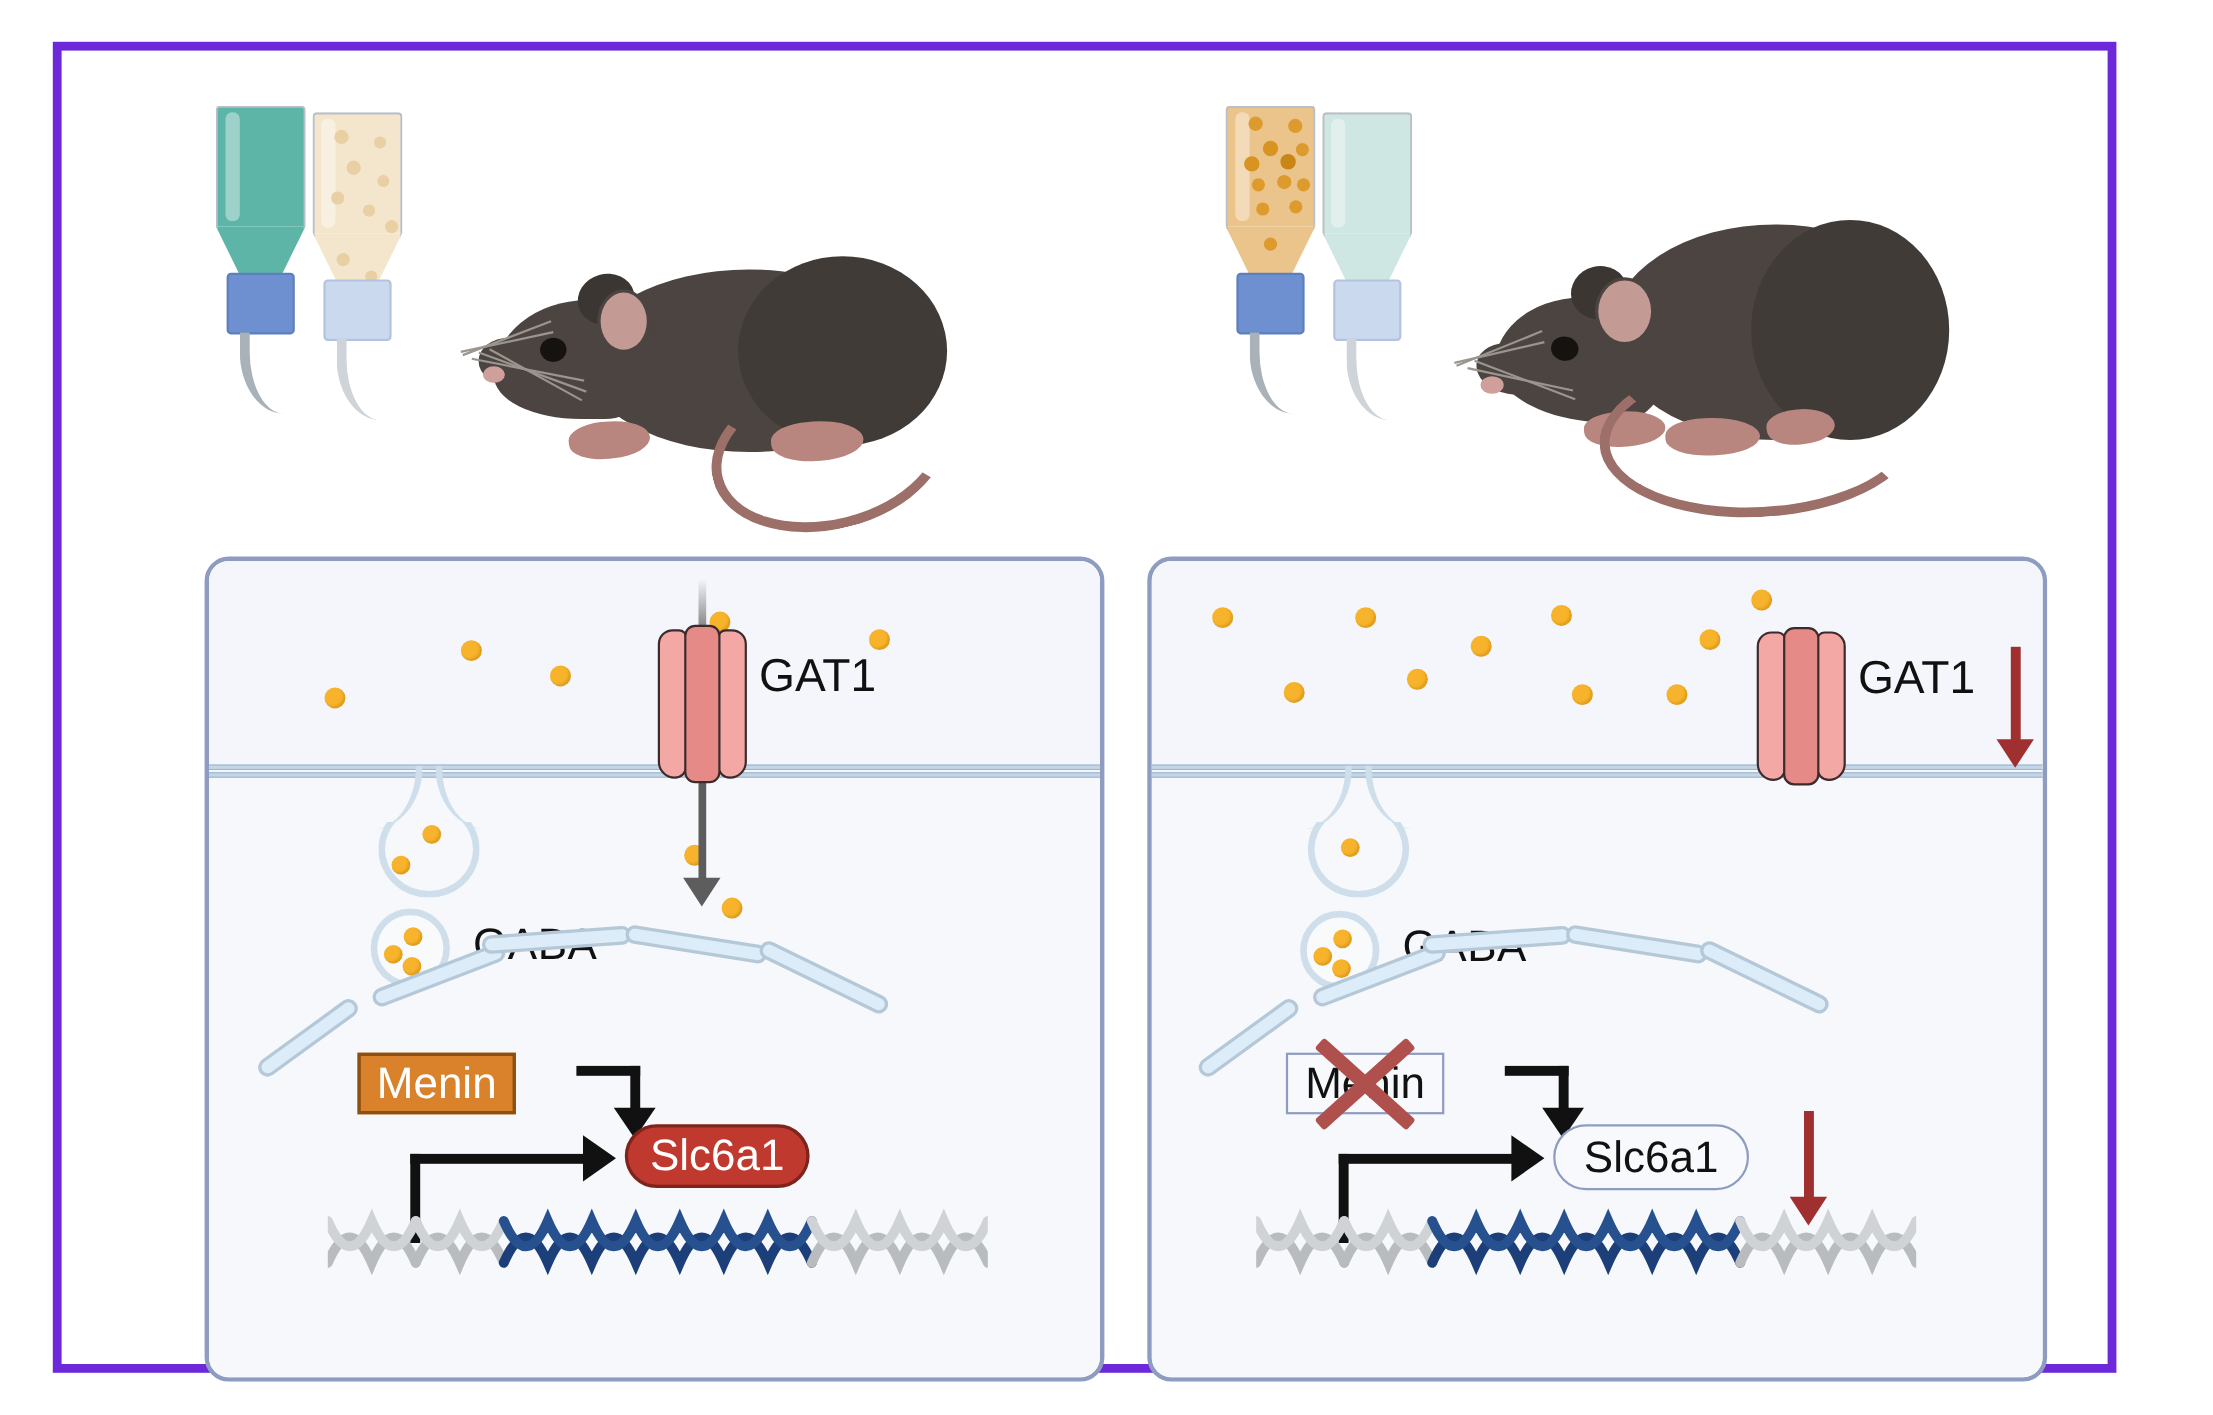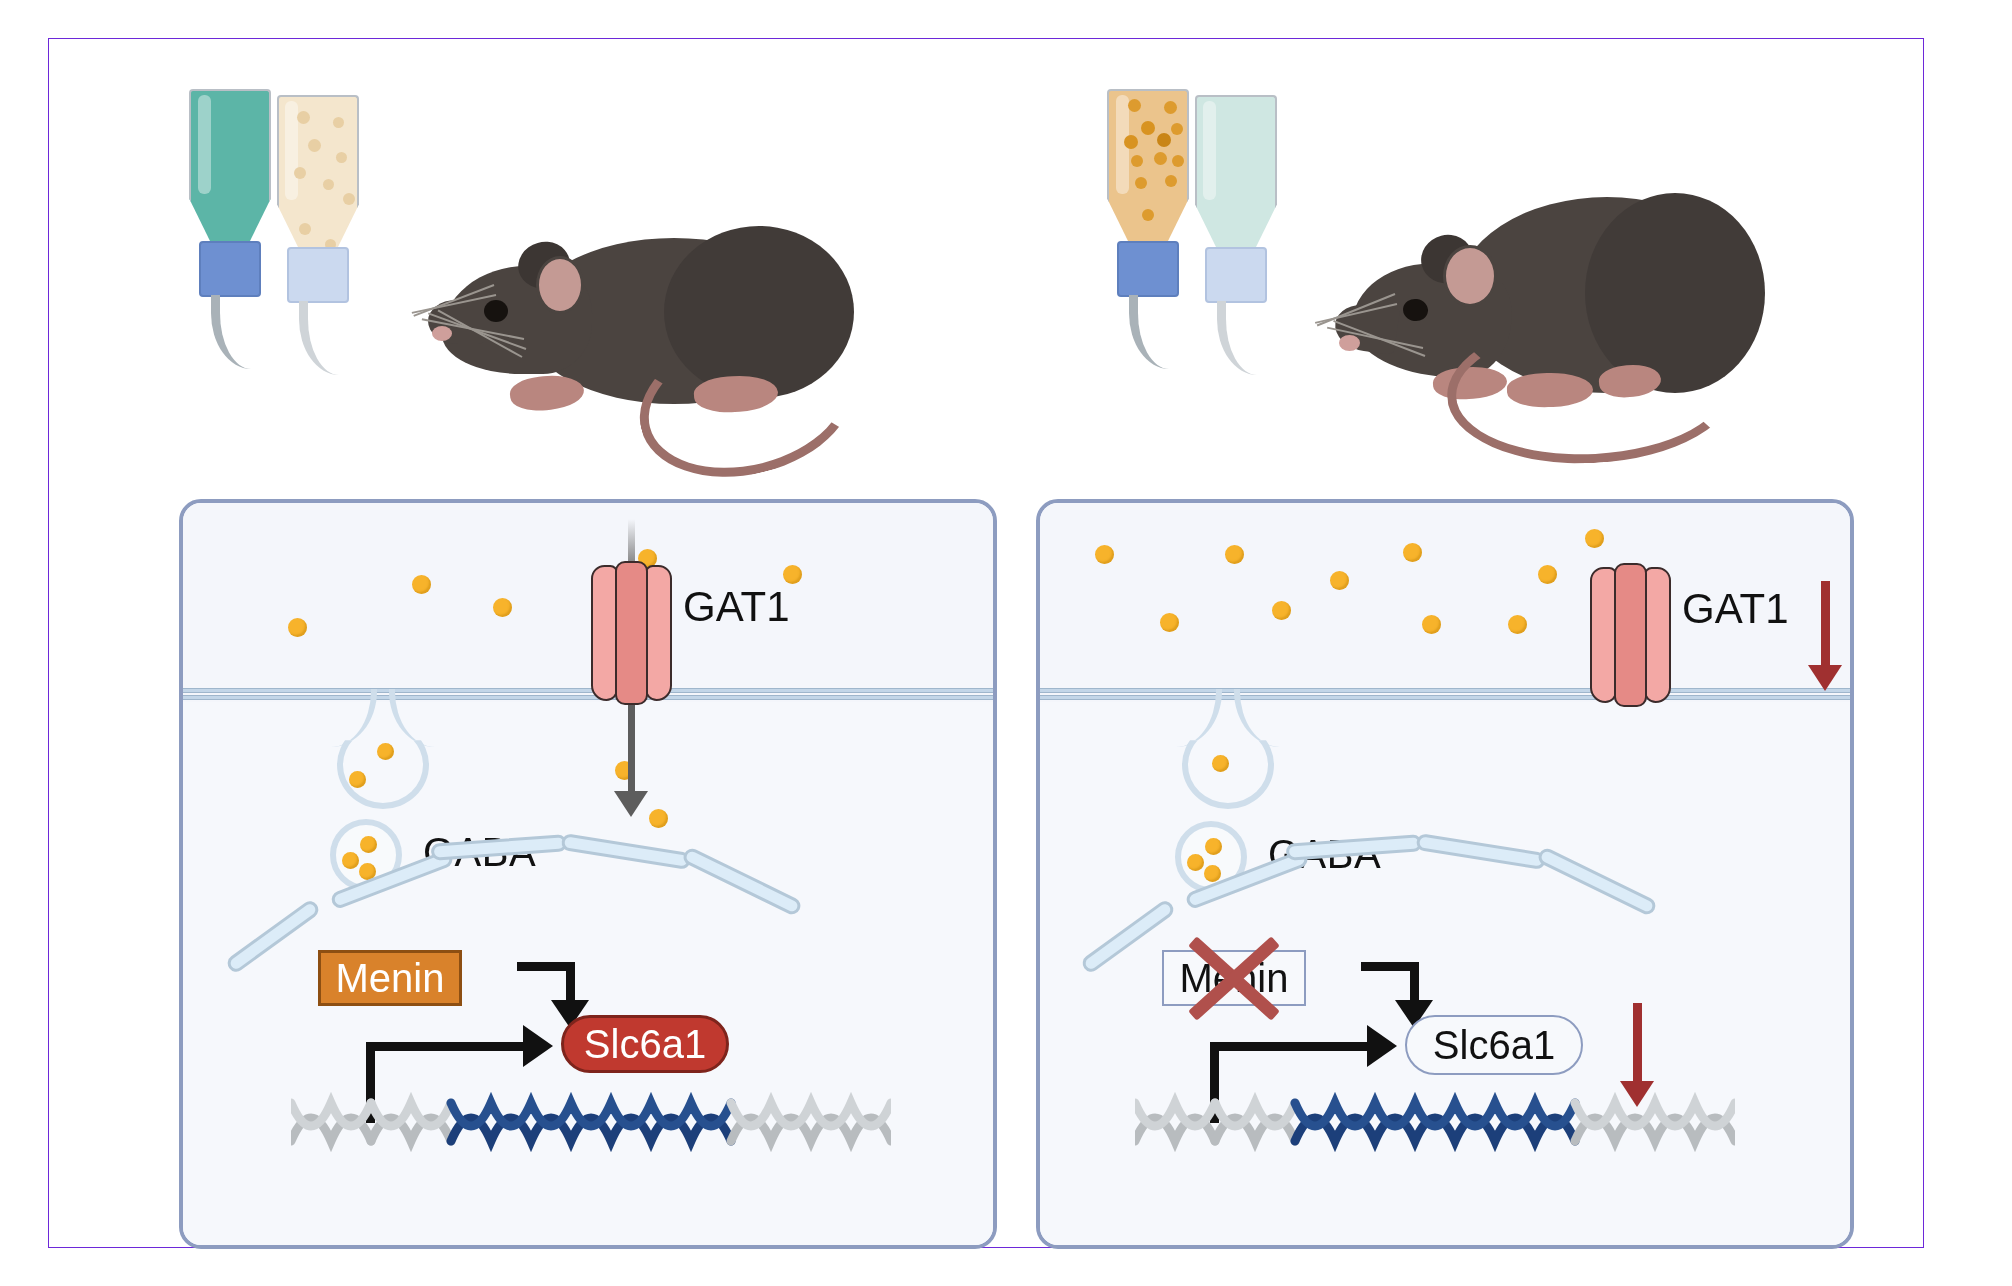--- a/index.html
+++ b/index.html
@@ -1,18 +1,18 @@
 <!DOCTYPE html>
 <html><head>
 <meta charset="utf-8">
 <style>
   html,body{margin:0;padding:0;background:#ffffff;}
   body{width:2012px;height:1286px;font-family:"Liberation Sans",sans-serif;overflow:hidden;}
   #figure{position:relative;width:2012px;height:1286px;background:#fff;}
-  #frame{position:absolute;left:48px;top:38px;width:1876px;height:1210px;border:1px solid #6d28d9;box-sizing:border-box;background:#fff;}
+  #frame{position:absolute;left:48px;top:38px;width:1876px;height:1210px;border:8px solid #6d28d9;box-sizing:border-box;background:#fff;}
 
   .panel{position:absolute;top:0;height:100%;}
   #panel-left{left:0;width:938px;}
   #panel-right{left:938px;width:938px;}
 
   
   .bottles{position:absolute;}
   .bottle{position:absolute;}
   .btl-body{position:absolute;width:82px;height:110px;border:2px solid #b9bfc6;border-bottom:none;box-sizing:border-box;border-radius:4px 4px 0 0;overflow:hidden;}
   .btl-taper{position:absolute;width:82px;height:46px;overflow:hidden;}

